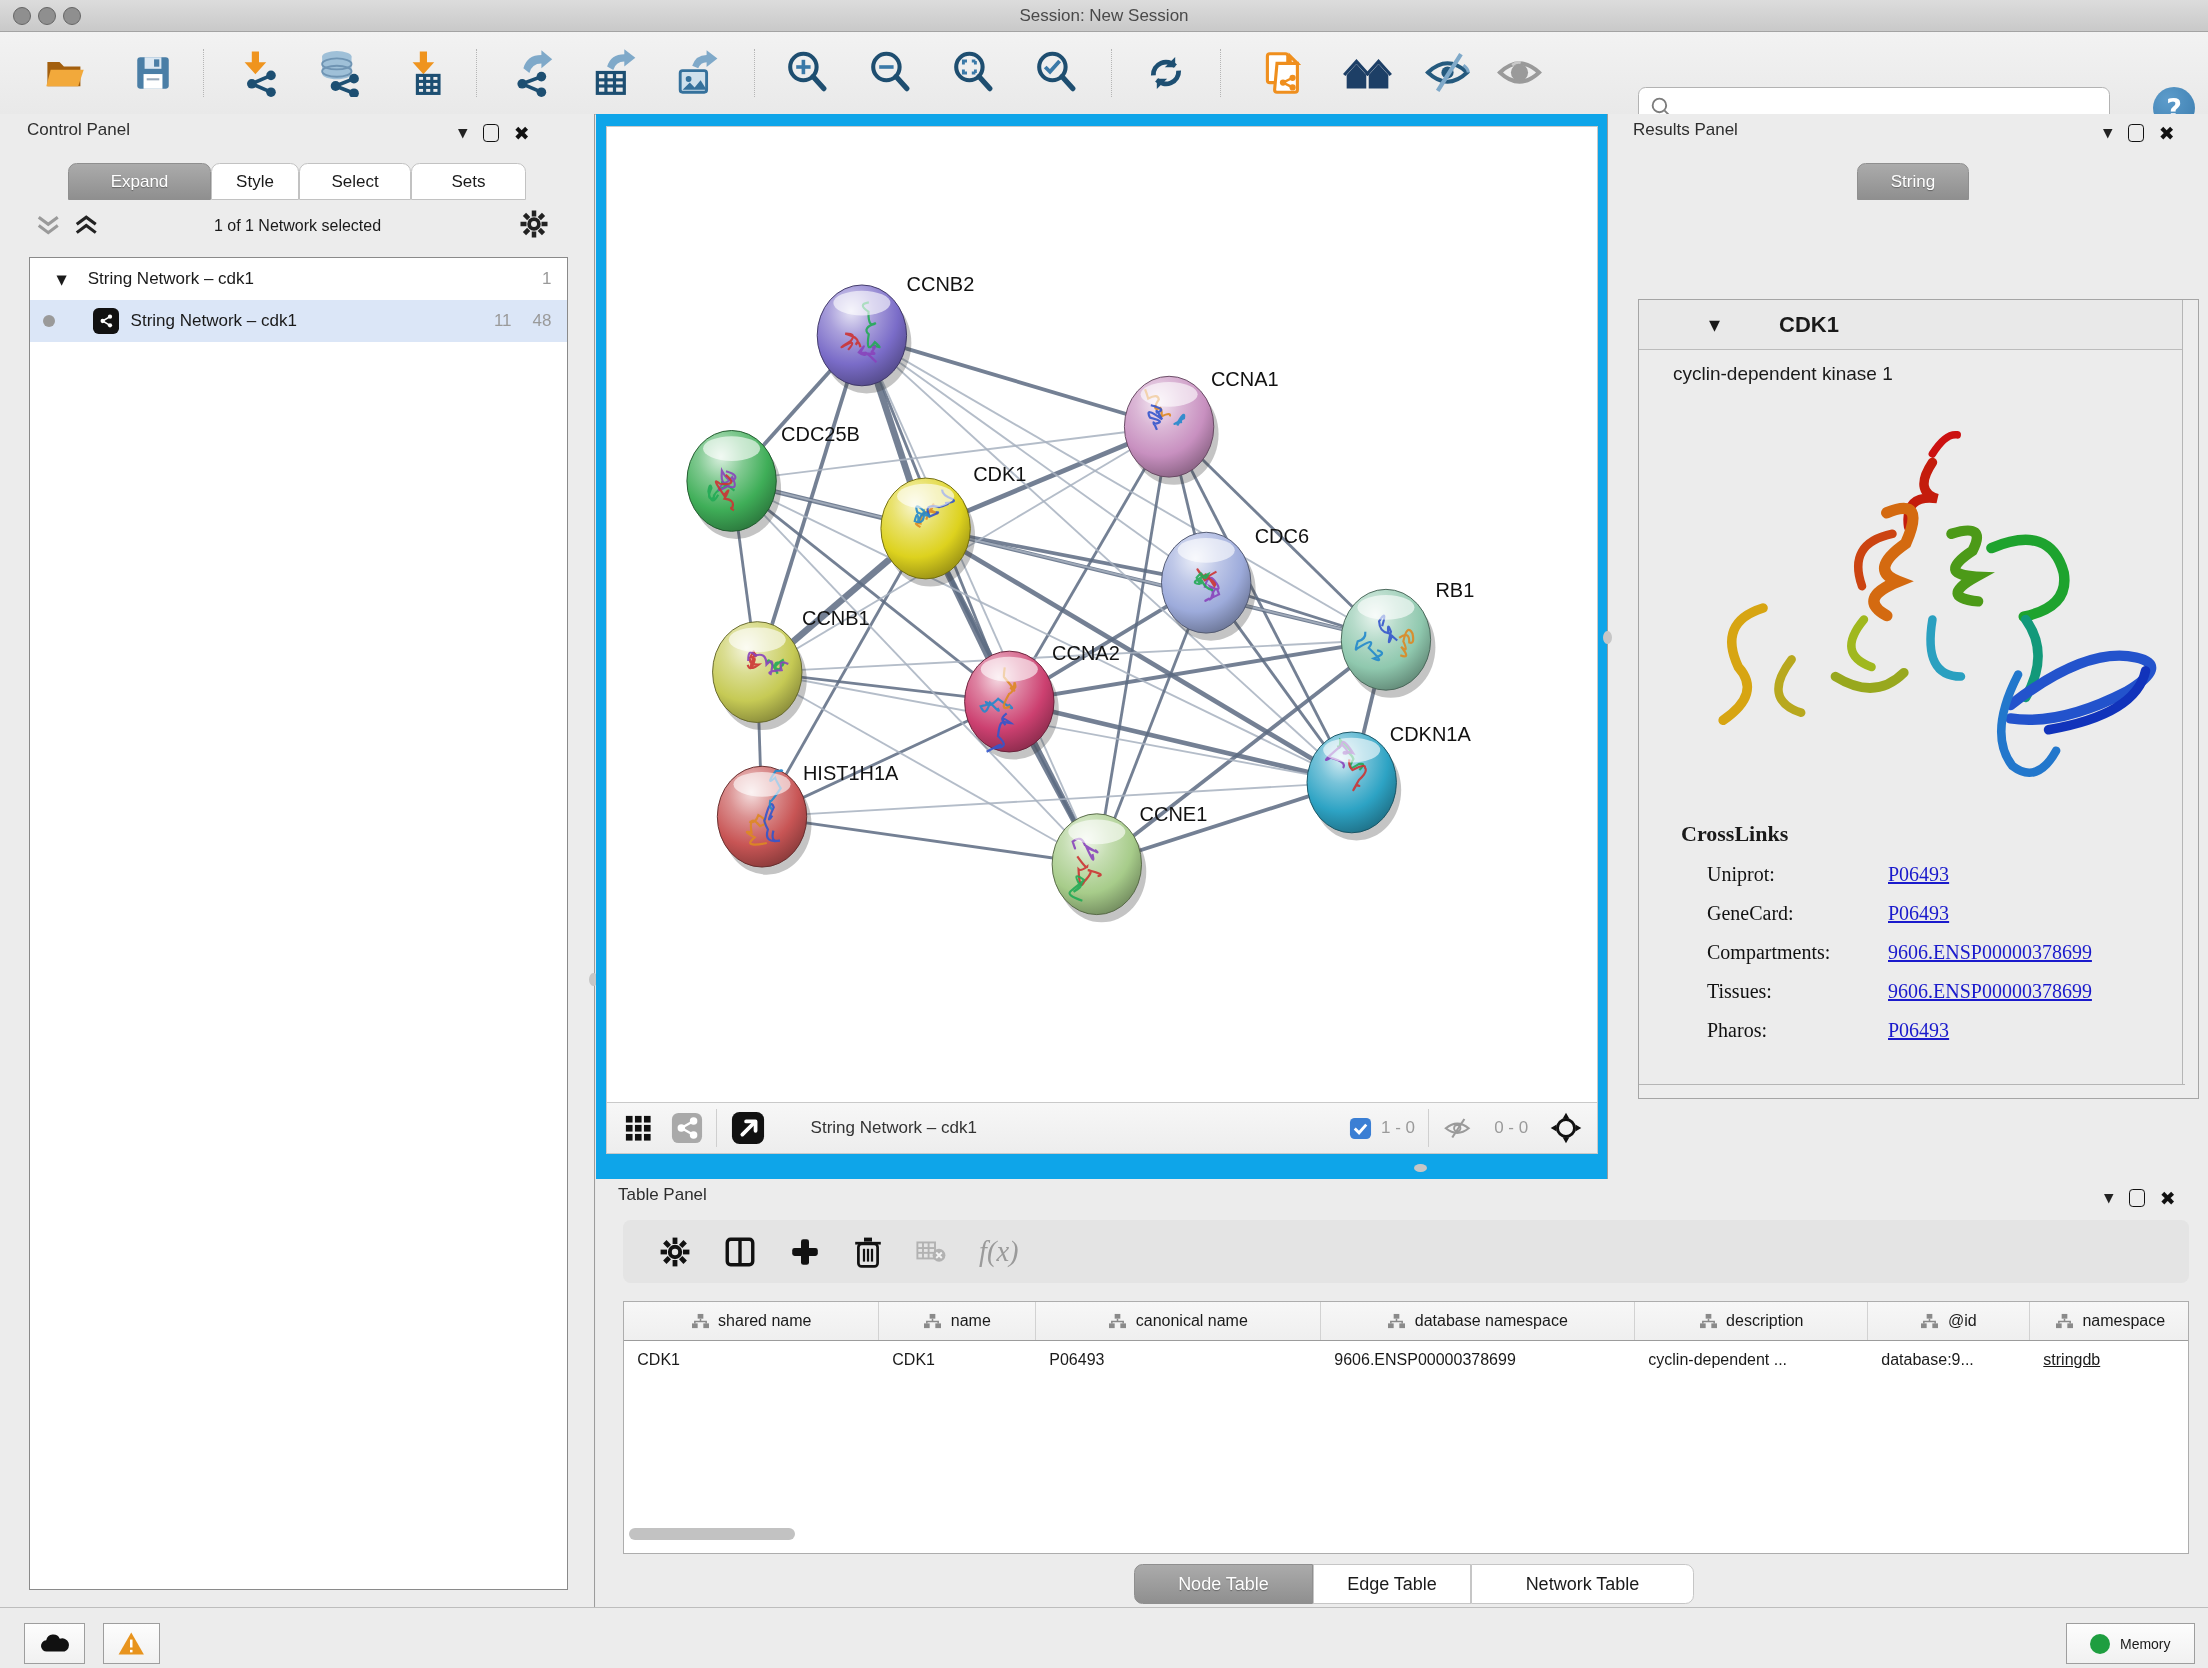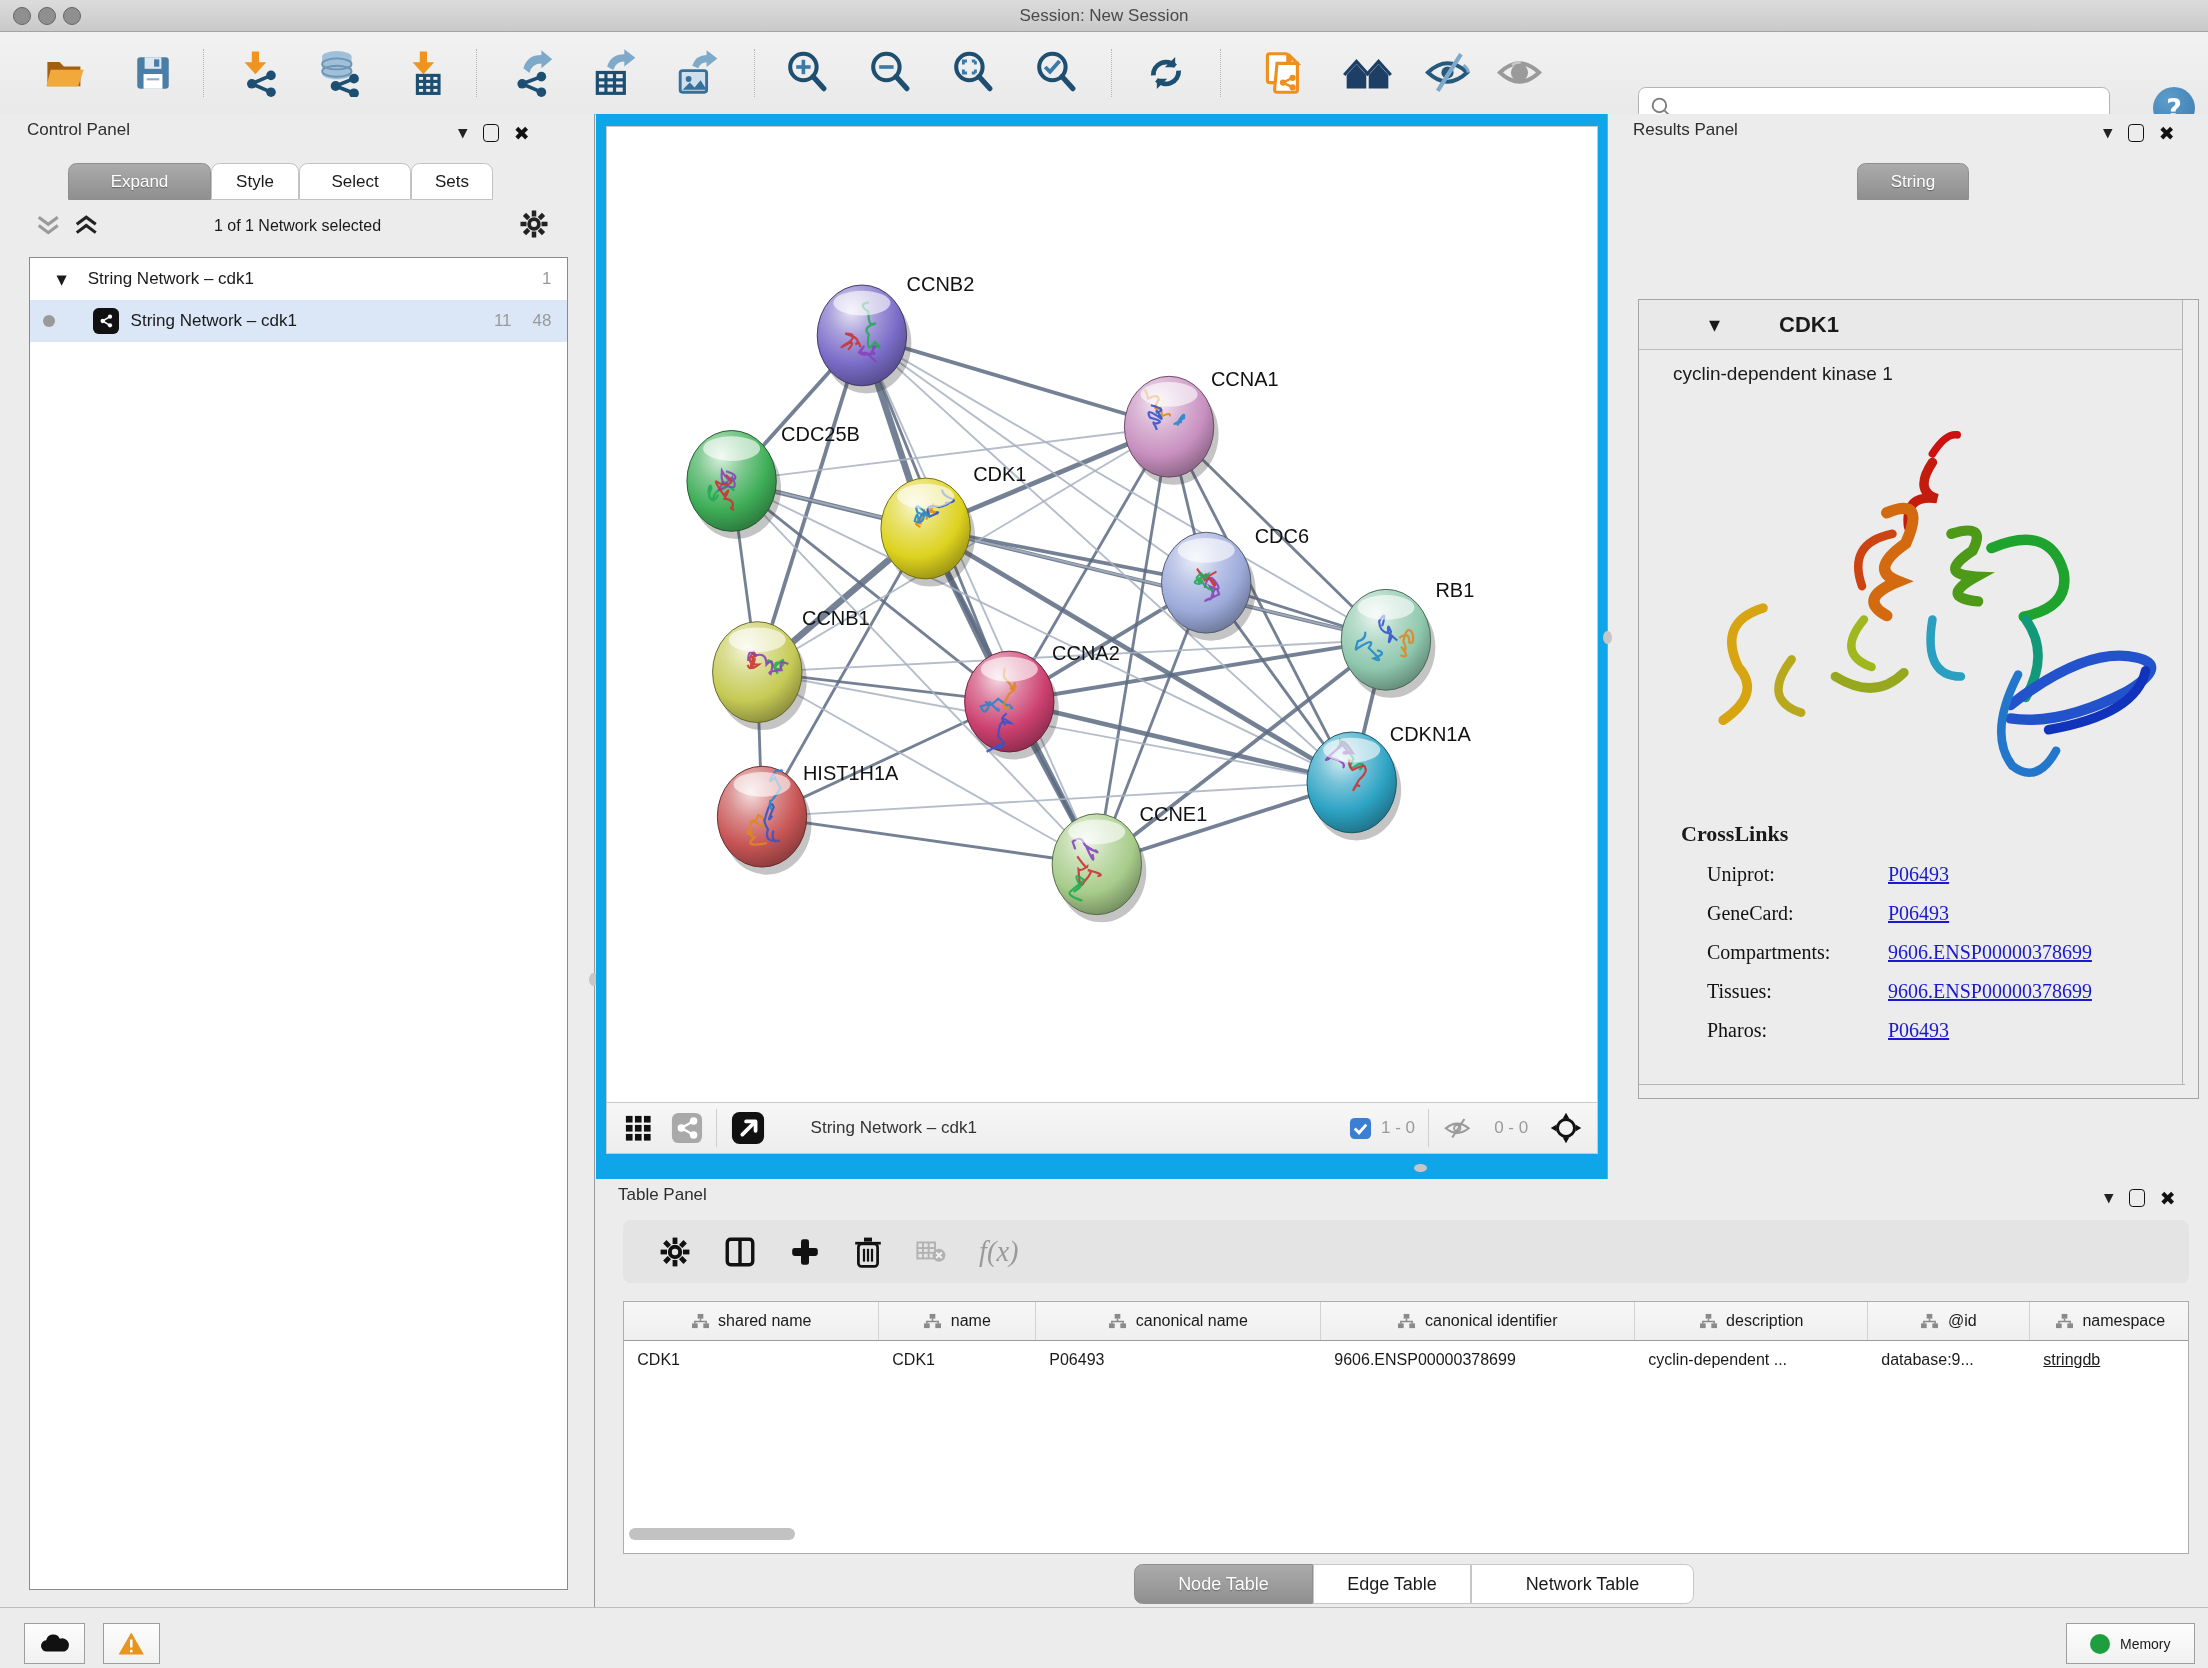--- a/index.html
+++ b/index.html
@@ -302,21 +302,21 @@
   <div class="abs ptitle" style="left:27px;top:5.7px">Control Panel</div>
   <div class="abs wctrls" style="left:458px;top:7.6px">
     <span class="wc-tri">▼</span>
     <span class="wc-box"></span>
     <span class="wc-x">✖</span>
   </div>
 
   <div class="abs tab sel" style="left:68px;top:49px;width:143px">Expand</div>
   <div class="abs tab" style="left:211px;top:49px;width:88px">Style</div>
   <div class="abs tab" style="left:299px;top:49px;width:112px">Select</div>
-  <div class="abs tab" style="left:411px;top:49px;width:82px">Sets</div>
+  <div class="abs tab" style="left:411px;top:49px;width:115px">Sets</div>
 
   <div class="abs" style="left:34px;top:99px">
     <svg width="28.5" height="25" viewBox="0 0 24 20">
       <polyline points="4,3 12,9 20,3" fill="none" stroke="#9a9a9a" stroke-width="2.6"></polyline>
       <polyline points="4,10 12,16 20,10" fill="none" stroke="#9a9a9a" stroke-width="2.6"></polyline>
     </svg>
   </div>
   <div class="abs" style="left:72px;top:99px">
     <svg width="28.5" height="25" viewBox="0 0 24 20">
       <polyline points="4,9 12,3 20,9" fill="none" stroke="#222" stroke-width="2.6"></polyline>
@@ -788,21 +788,21 @@
           </svg>
           <span>canonical name</span>
         </div>
         <div class="th" style="width: 314px;">
           <svg width="19" height="17" viewBox="0 0 20 18">
             <rect x="7" y="1" width="6" height="5" fill="#8a8a8a"></rect>
             <rect x="1" y="11" width="6" height="5" fill="#8a8a8a"></rect>
             <rect x="13" y="11" width="6" height="5" fill="#8a8a8a"></rect>
             <path d="M10 6 v3 M4 11 v-2 h12 v2" stroke="#8a8a8a" stroke-width="1.6" fill="none"></path>
           </svg>
-          <span>canonical identifier</span>
+          <span>database namespace</span>
         </div>
         <div class="th" style="width: 233px;">
           <svg width="19" height="17" viewBox="0 0 20 18">
             <rect x="7" y="1" width="6" height="5" fill="#8a8a8a"></rect>
             <rect x="1" y="11" width="6" height="5" fill="#8a8a8a"></rect>
             <rect x="13" y="11" width="6" height="5" fill="#8a8a8a"></rect>
             <path d="M10 6 v3 M4 11 v-2 h12 v2" stroke="#8a8a8a" stroke-width="1.6" fill="none"></path>
           </svg>
           <span>description</span>
         </div>

